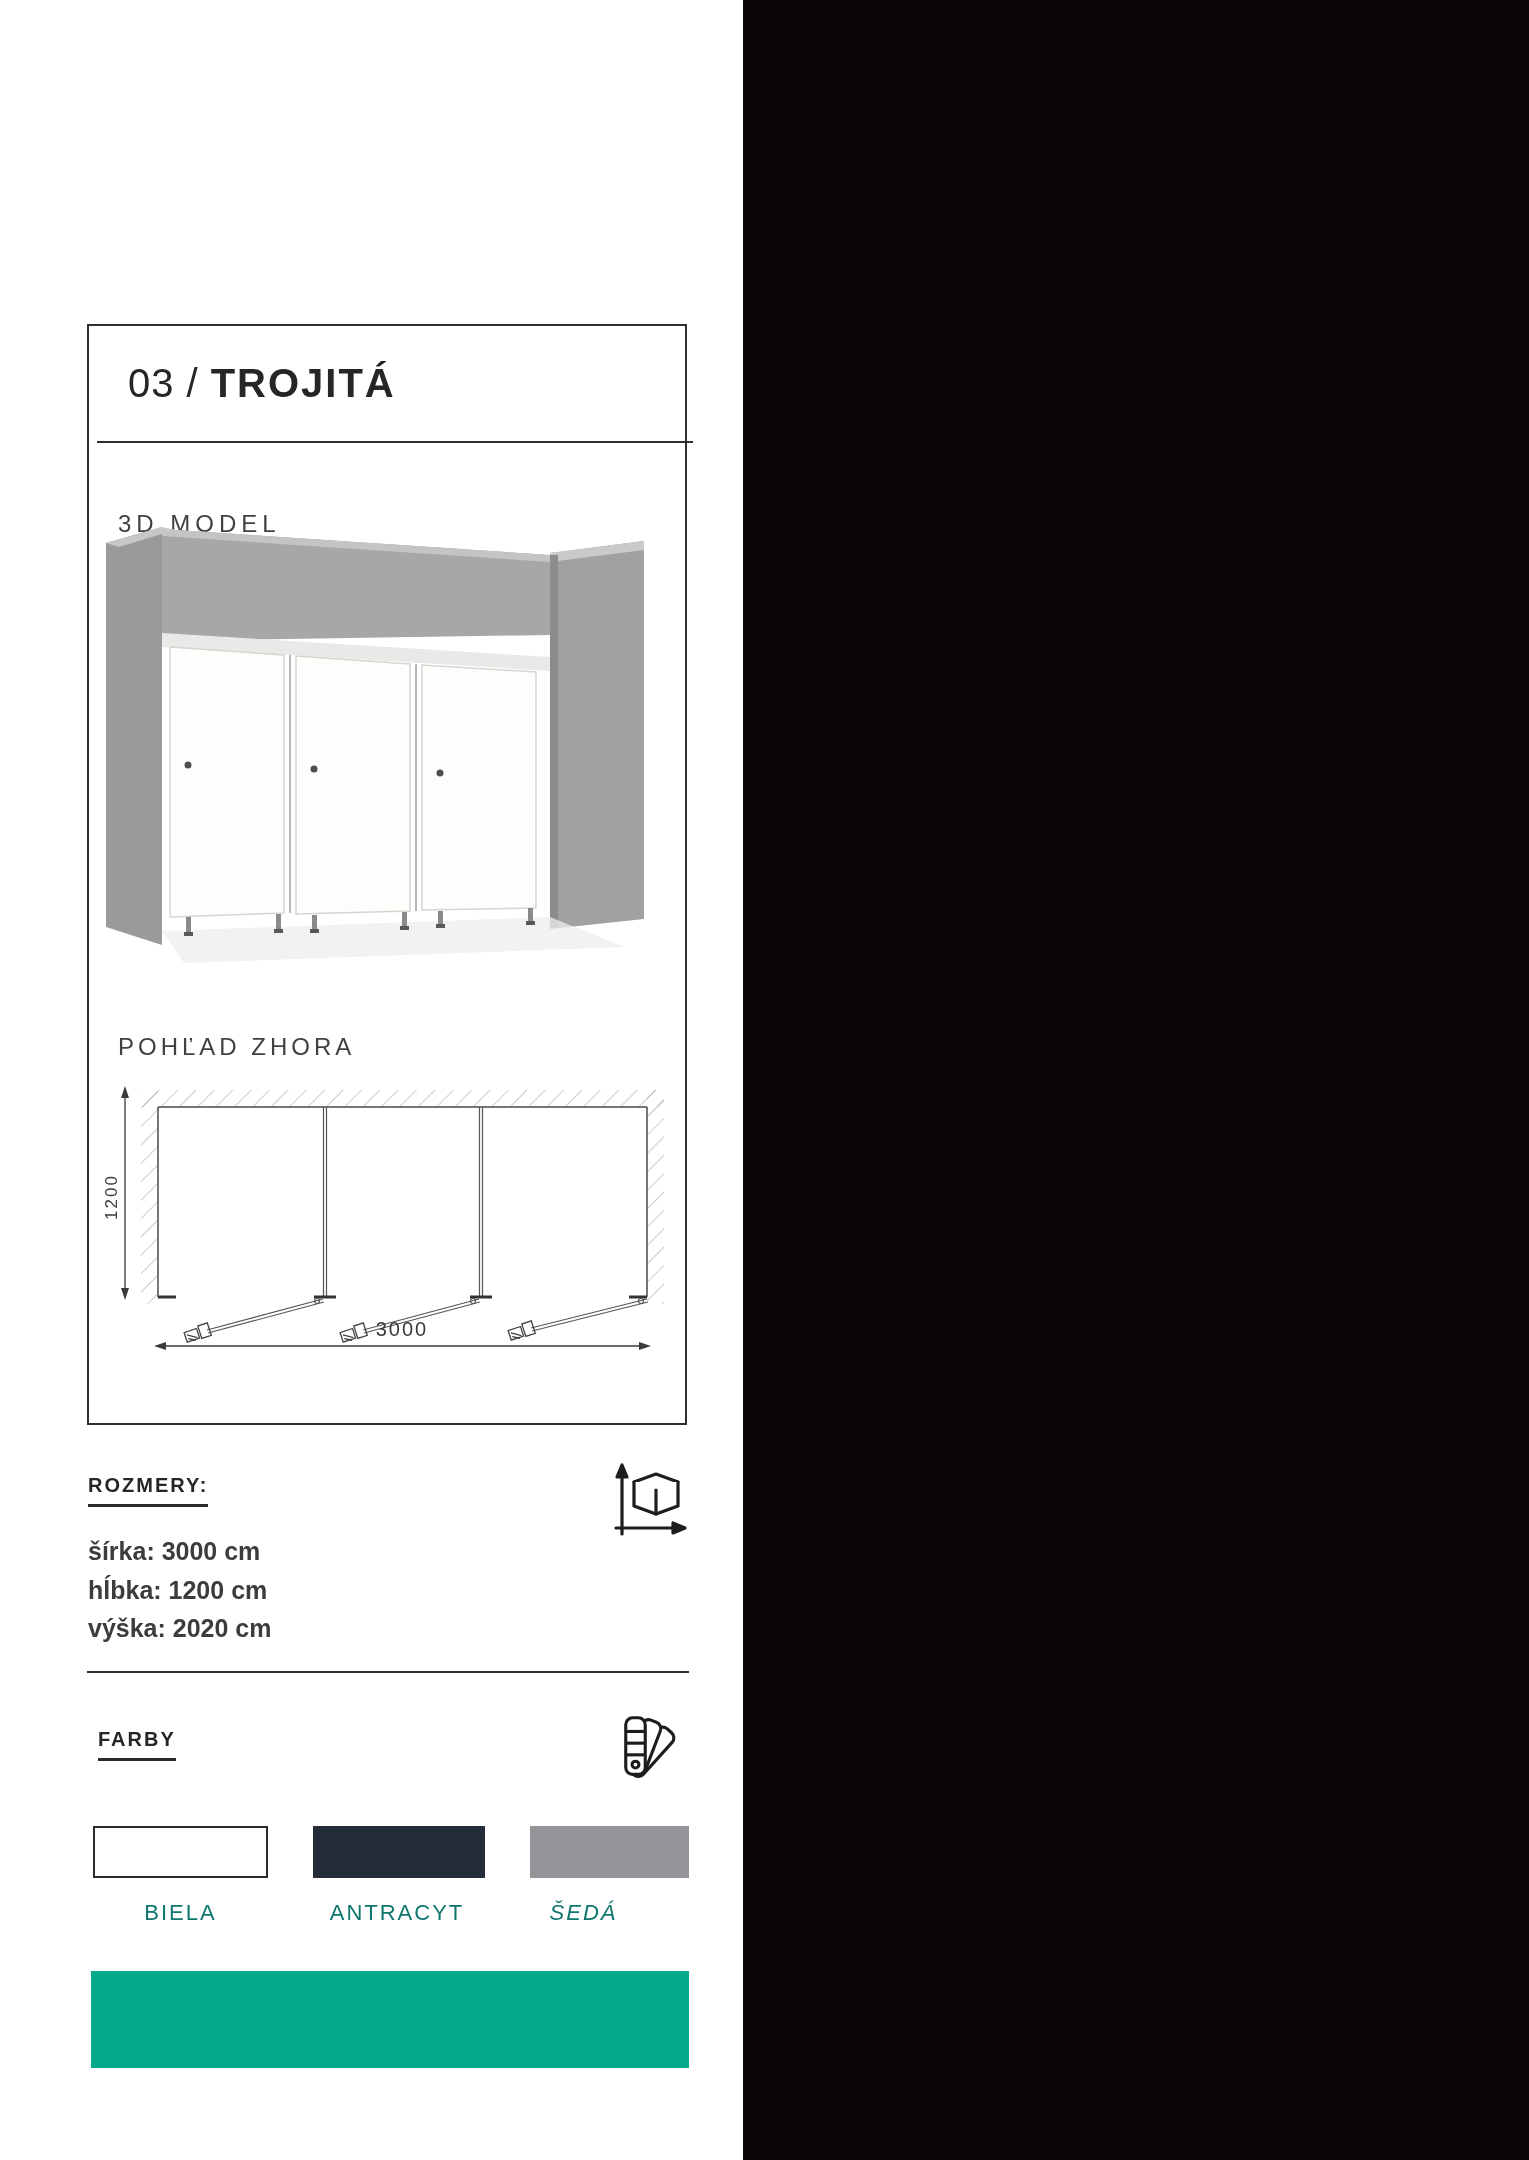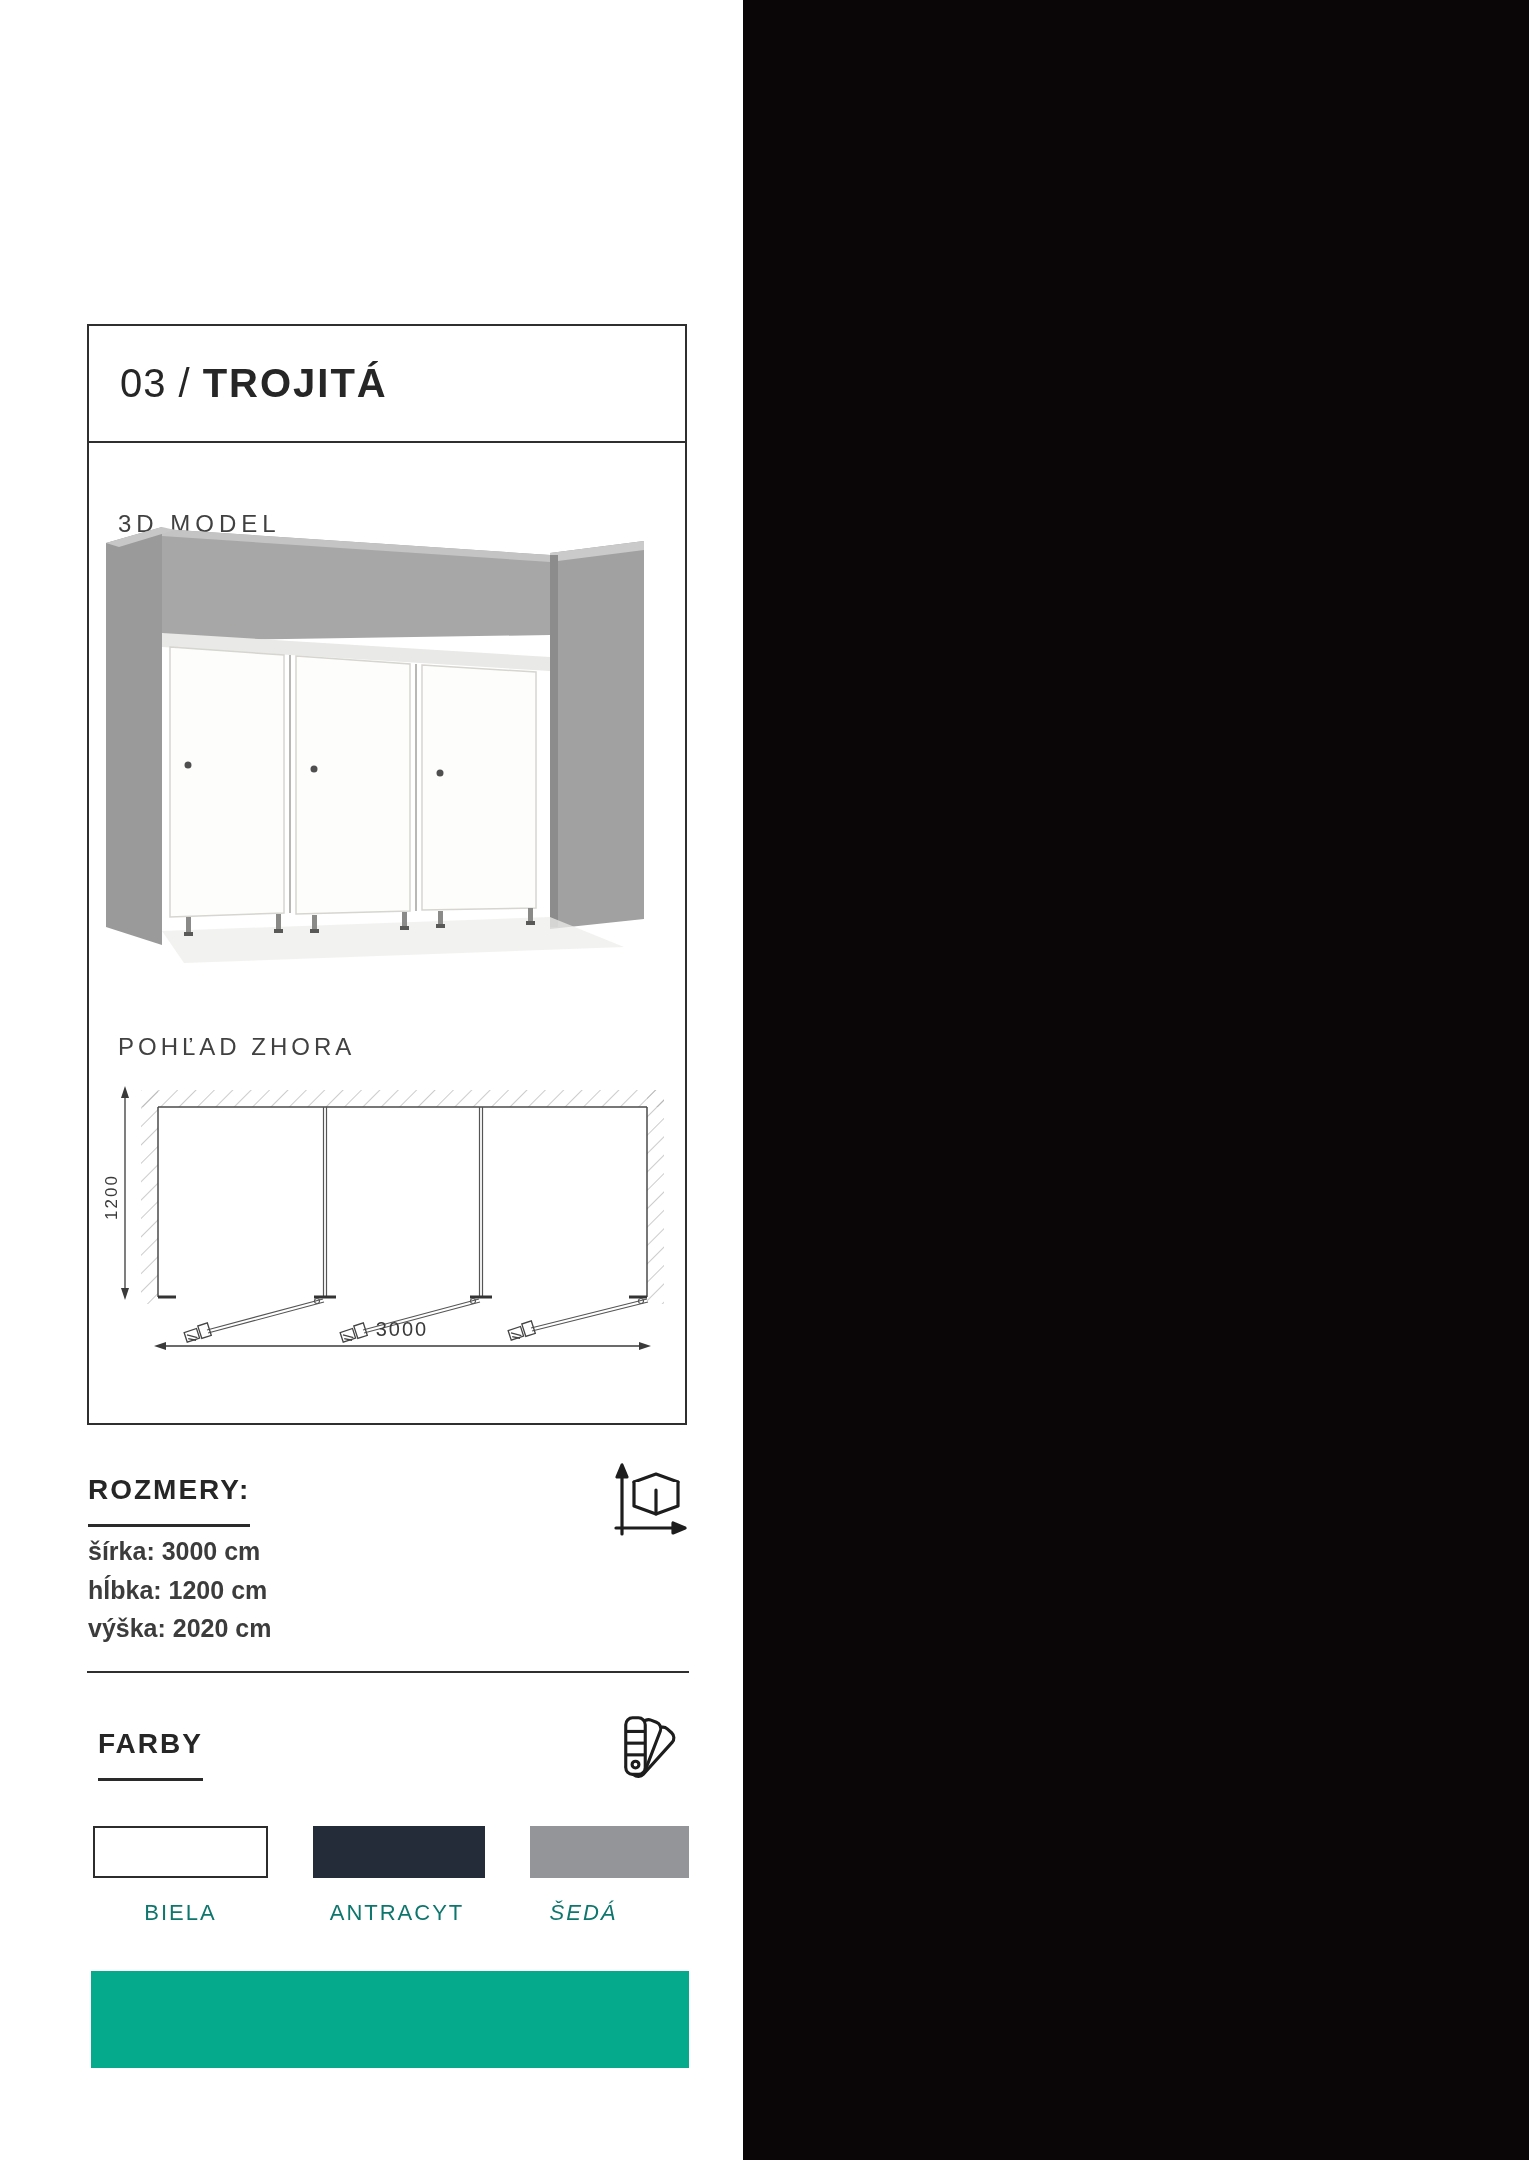--- a/index.html
+++ b/index.html
@@ -5,29 +5,29 @@
   * { margin:0; padding:0; box-sizing:border-box; }
   html,body { width:1529px; height:2160px; }
   body { font-family:"Liberation Sans", sans-serif; background:#ffffff; position:relative; overflow:hidden; }
 
   .abs { position:absolute; }
 
   
   .left-page { position:absolute; left:0; top:0; width:743px; height:2160px; background:#ffffff; }
 
   .product-box { position:absolute; left:87px; top:324px; width:600px; height:1101px; border:2px solid #2f2f2f; background:#fff; }
-  .product-box-header { position:absolute; left:0; top:0; width:100%; height:117px; border-bottom:2px solid #2f2f2f; display:flex; align-items:center; padding-left:31px; }
+  .product-box-header { position:absolute; left:8px; top:0; width:100%; height:117px; border-bottom:2px solid #2f2f2f; display:flex; align-items:center; padding-left:31px; }
   .product-title { font-size:40px; color:#262626; letter-spacing:1px; white-space:nowrap; }
   .product-title .num { font-weight:300; }
   .product-title .sep { font-weight:300; margin:0 12px; }
   .product-title .name { font-weight:800; letter-spacing:2px; }
 
   .section-label { position:absolute; font-size:24px; font-weight:300; letter-spacing:5px; color:#414141; }
 
-  .dim-heading { position:absolute; font-size:28px; font-weight:800; letter-spacing:2px; color:#262626; border-bottom:3px solid #2a2a2a; padding-bottom:18px; }
+  .dim-heading { position:absolute; font-size:20px; font-weight:800; letter-spacing:2px; color:#262626; border-bottom:3px solid #2a2a2a; padding-bottom:7px; }
   .dim-lines { position:absolute; font-size:25px; font-weight:300; color:#3c3c3c; line-height:38.5px; white-space:pre-line; }
 
   .left-divider { position:absolute; left:87px; width:602px; height:2px; background:#2f2f2f; }
 
   .swatch { position:absolute; top:1826px; height:52px; }
   .swatch-biela { left:93px; width:175px; background:#ffffff; border:2px solid #2c2c2c; }
   .swatch-antracyt { left:313px; width:172px; background:#242c3a; }
   .swatch-seda { left:530px; width:159px; background:#949599; }
   .swatch-label { position:absolute; top:1900px; font-size:22px; font-weight:300; letter-spacing:2px; color:#0f766e; text-align:center; }
 

